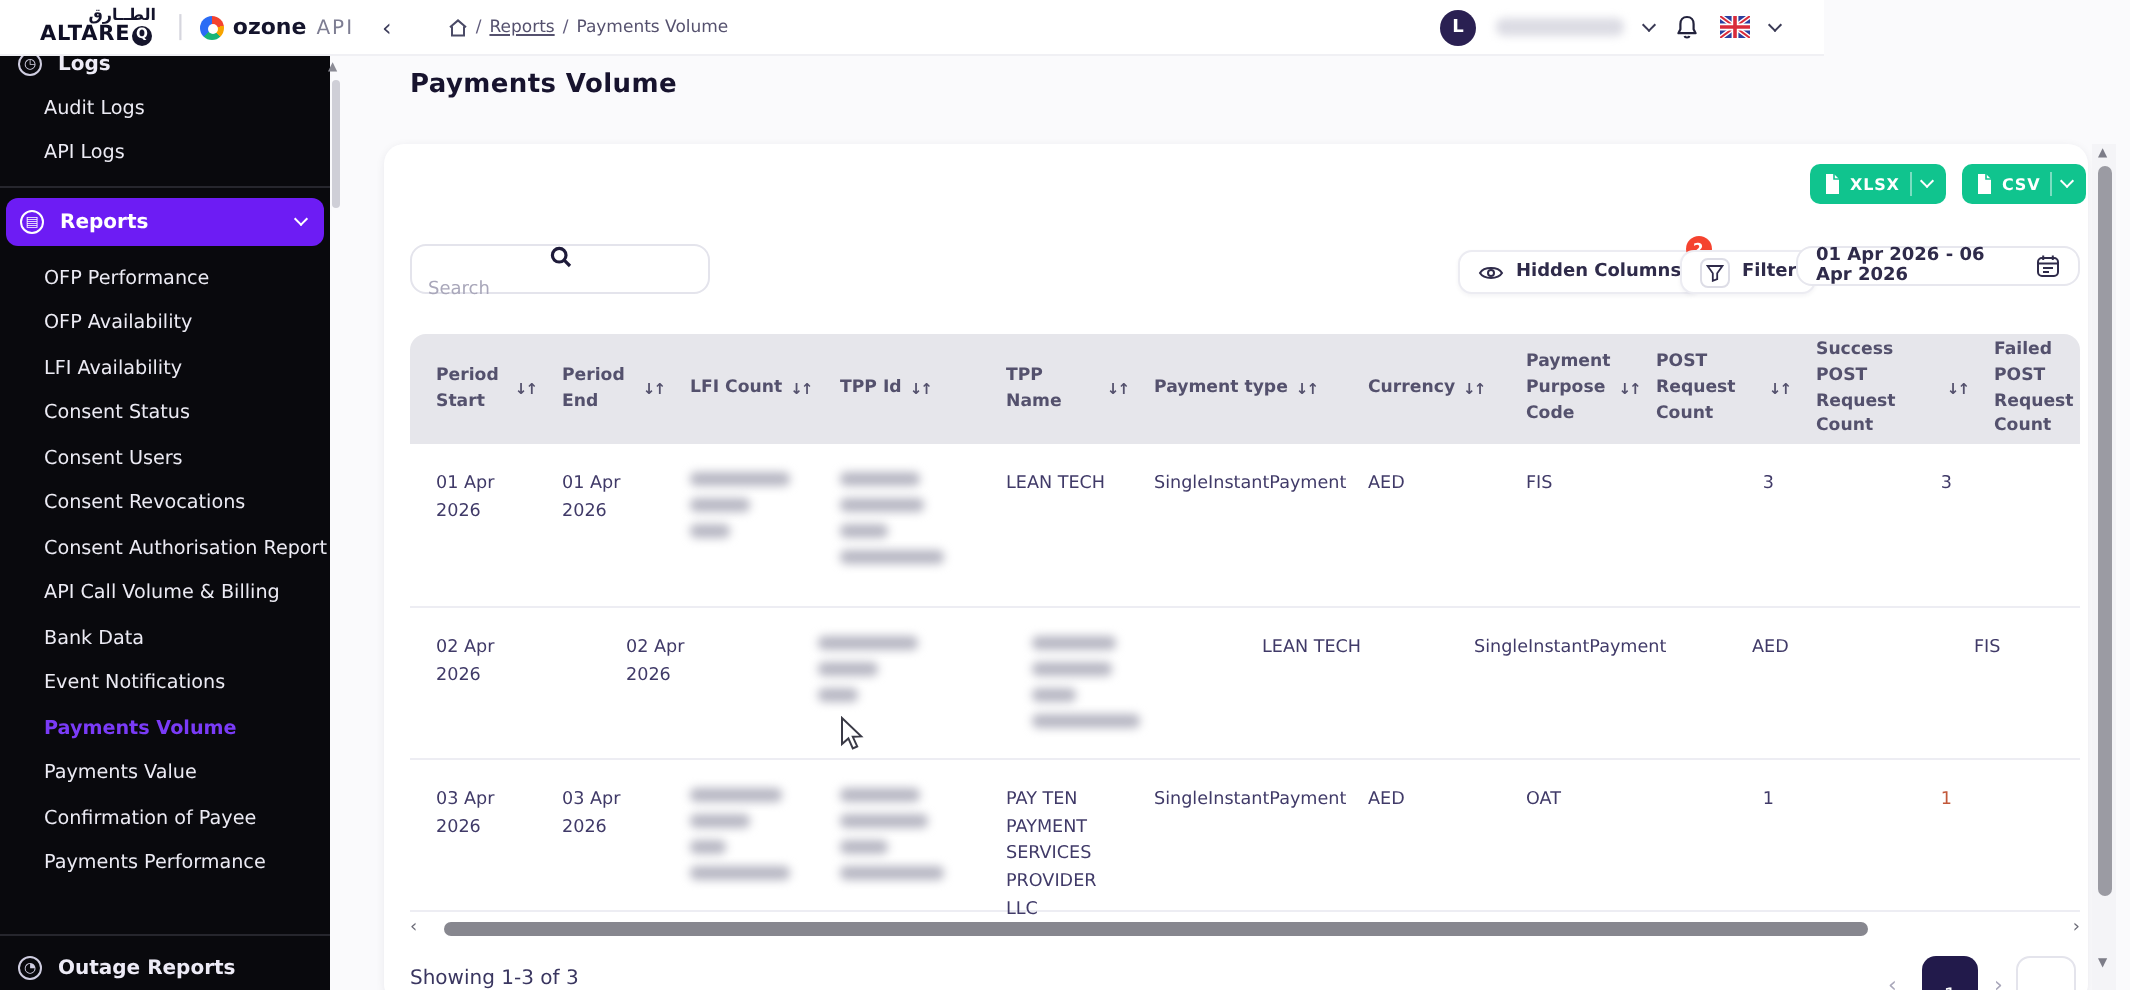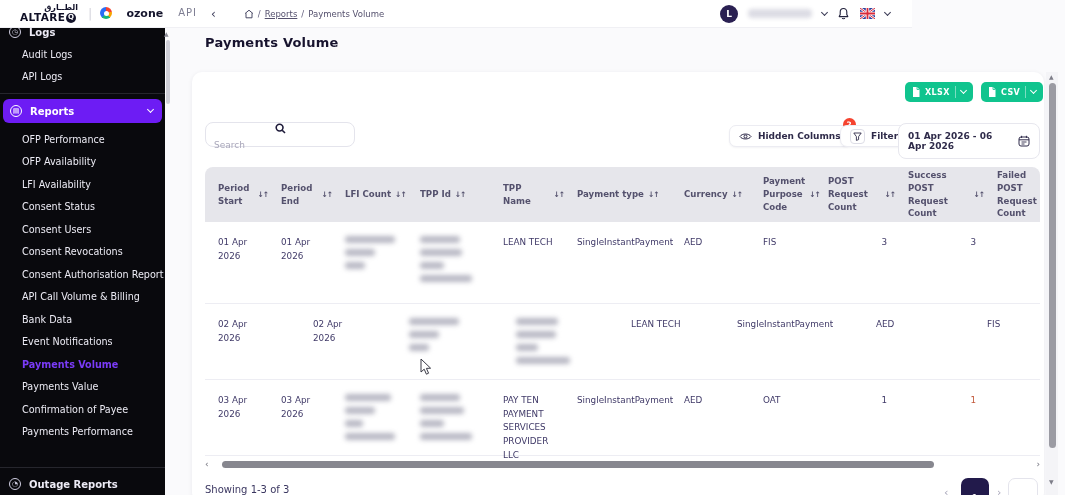--- a/index.html
+++ b/index.html
@@ -6,21 +6,21 @@
   html,body { width:1065px; height:495px; overflow:hidden; }
   body { position:relative; font-family:"DejaVu Sans","Liberation Sans",sans-serif; background:#fafafc; color:#3f3a66; }
 
   
   .topbar { position:absolute; top:0; left:0; width:912px; height:28px; background:#fff; z-index:40; display:flex; align-items:center; border-bottom:1px solid #f0f0f4; }
   .logo-block { width:84px; padding-left:20px; line-height:1; }
   .logo-ar { font-size:8px; font-weight:bold; color:#14142c; text-align:right; width:58px; letter-spacing:.5px; }
   .logo-en { font-size:10.5px; font-weight:bold; color:#101026; letter-spacing:.4px; display:flex; align-items:center; }
   .logo-q { width:10px; height:10px; border-radius:50%; background:#15152c; color:#fff; font-size:7px; display:inline-flex; align-items:center; justify-content:center; margin-left:1px; }
   .tb-div { color:#d6d6de; font-size:13px; margin:0 8px 0 4px; }
-  .oz { display:flex; align-items:flex-start; gap:14px; }
+  .oz { display:flex; align-items:flex-end; gap:4px; }
   .oz-ring { width:12px; height:12px; border-radius:50%; background:conic-gradient(#f4432f 0 22%, #f7a400 22% 38%, #18b577 38% 62%, #2b6cf5 62% 100%); display:flex; align-items:center; justify-content:center; }
   .oz-ring::after { content:""; width:5px; height:5px; background:#fff; border-radius:50%; }
   .oz-name { font-size:11px; font-weight:bold; color:#14142c; }
   .oz-suffix { font-size:10px; color:#7d7d92; letter-spacing:1px; margin-left:1px; }
   .collapse { margin-left:14px; color:#3c3c5a; font-size:12px; cursor:pointer; }
   .crumbs { margin-left:28px; display:flex; align-items:center; gap:4px; font-size:8.5px; color:#605c7c; }
   .crumbs a { color:#55516e; text-decoration:underline; }
   .crumb-cur { color:#55516e; }
   .tb-right { margin-left:auto; display:flex; align-items:center; gap:10px; padding-right:22px; }
   .avatar { width:18px; height:18px; border-radius:50%; background:#2a2052; color:#fff; font-size:9px; font-weight:bold; display:flex; align-items:center; justify-content:center; }
@@ -58,21 +58,21 @@
 
   .search { position:absolute; left:13px; top:50px; width:150px; height:25px; border:1px solid #e4e4ec; border-radius:8px; background:#fff; display:flex; align-items:center; gap:6px; padding:0 8px;flex-direction:column; }
   .search input { border:none; outline:none; font-size:9px; color:#3f3a66; width:100%; font-family:inherit; background:transparent; }
   .search input::placeholder { color:#a9a7ba; }
 
   .chipbtn { position:absolute; height:22px; background:#fff; border:1px solid #ececf2; border-radius:7px; box-shadow:0 1px 2px rgba(25,25,60,.05); display:flex; align-items:center; gap:6px; padding:0 9px; font-size:9px; color:#2f2b4a; font-weight:600; cursor:pointer; }
   #btn-hidden { left:537px; top:53px; }
   #btn-filter { left:648px; top:53px; }
   .badge { position:absolute; top:-8px; right:-6px; min-width:13px; height:13px; border-radius:50%; background:#f5432f; color:#fff; font-size:7.5px; font-weight:bold; display:flex; align-items:center; justify-content:center; }
   .fbox { width:15px; height:15px; border:1px solid #dddde6; border-radius:4px; display:flex; align-items:center; justify-content:center; }
-  .datebox { position:absolute; left:706px; top:51px; width:142px; height:36px; border:1px solid #e7e7ee; border-radius:8px; background:#fff; display:flex; align-items:center; gap:7px; padding:0 9px; font-size:9px; color:#2f2b4a; font-weight:600; cursor:pointer; }
+  .datebox { position:absolute; left:706px; top:51px; width:142px; height:20px; border:1px solid #e7e7ee; border-radius:8px; background:#fff; display:flex; align-items:center; gap:7px; padding:0 9px; font-size:9px; color:#2f2b4a; font-weight:600; cursor:pointer; }
   .datebox .grow { flex:1; }
 
   
   .table { position:absolute; left:13px; top:95px; width:835px; }
   .thead { display:flex; background:#e6e6eb; border-radius:8px 8px 0 0; height:55px; align-items:center; }
   .th { display:flex; align-items:center; gap:4px; padding-left:13px; font-size:8.6px; font-weight:600; color:#54516d; line-height:1.5; }
   .sort { font-size:7.5px; color:#54516d; letter-spacing:-1px; cursor:pointer; }
   .tr { display:flex; border-bottom:1px solid #ededf3; }
   .td { padding:14px 0 0 13px; font-size:8.8px; color:#403a68; line-height:1.55; }
   .r1 { height:82px; } .r2 { height:76px;gap:32px; } .r3 { height:76px; }

